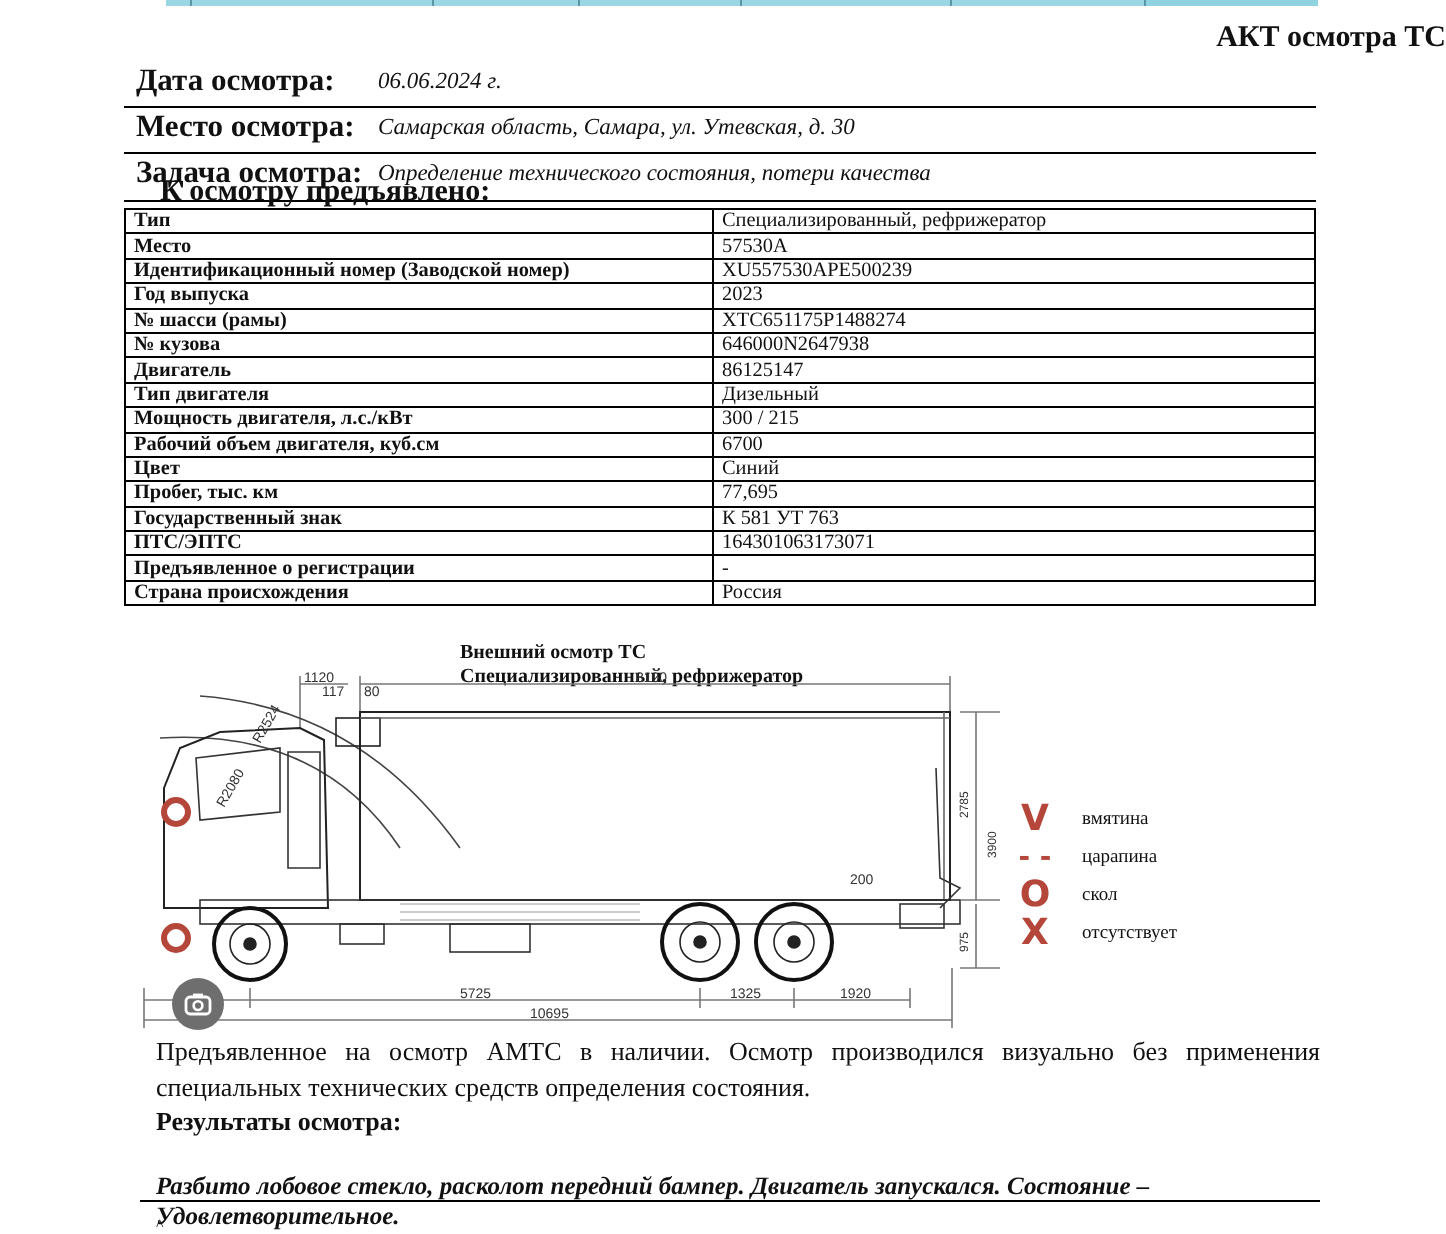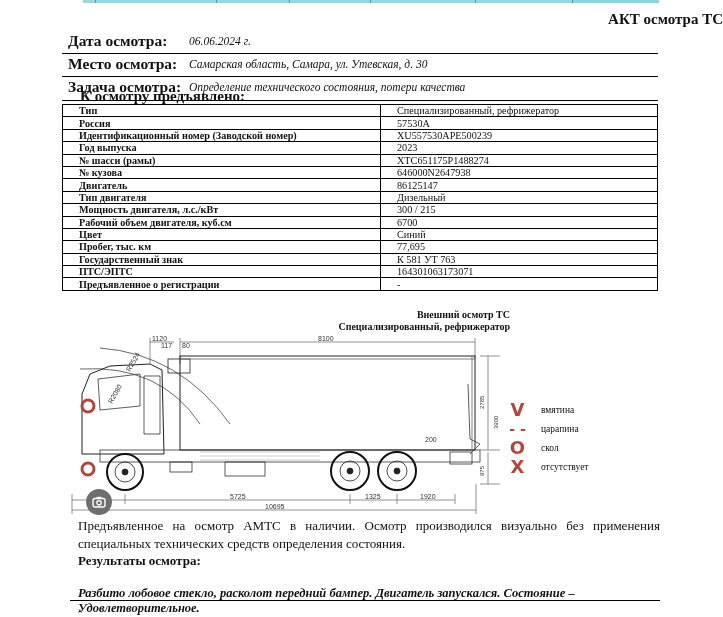--- a/index.html
+++ b/index.html
@@ -6,23 +6,23 @@
   body { width:723px; height:617px; background:#ffffff; position:relative; overflow:hidden;
          font-family:"Liberation Serif", "DejaVu Serif", serif; color:#111; }
   .topstrip { position:absolute; left:83px; top:0; width:576px; height:3px; background:#8fd2e0; display:flex; }
   .topstrip span { height:3px; border-right:1px solid #5b96a8; background:#9ad6e4; }
   .doc-title { position:absolute; left:0; width:723px; top:11px; text-align:right; font-weight:bold; font-size:15px; }
   .hdr-row { position:absolute; left:62px; width:596px; height:22px; border-bottom:1.3px solid #000;text-align:right; }
   .hdr-row .lbl { position:absolute; left:6px; top:1px; font-weight:bold; font-size:15.5px; }
   .hdr-row .val { position:absolute; left:127px; top:4px; font-style:italic; font-size:11.5px; }
   .section-title { position:absolute; left:80px; top:88px; font-weight:bold; font-size:15px; }
   table.spec { position:absolute; left:62px; top:104px; width:596px; border-collapse:collapse; font-size:10.2px; }
-  table.spec td { border:1px solid #000; height:11.4px; padding:0 16px; line-height:11px; white-space:nowrap; }
+  table.spec td { border:1px solid #000; height:11.4px; padding:0 4px; line-height:11px; white-space:nowrap; }
   table.spec td.k { width:285px; font-weight:bold; }
-  .diag-title { position:absolute; left:230px; width:280px; top:309px; text-align:right; font-weight:bold; font-size:10px; line-height:12px; }
+  .diag-title { position:absolute; left:230px; width:280px; top:321px; text-align:left; font-weight:bold; font-size:10px; line-height:12px; }
   .truck { position:absolute; left:70px; top:334px; }
   .legend { position:absolute; left:505px; top:400px; }
   .legend .item { display:flex; align-items:center; height:19px; }
   .legend .mark { width:25px; font-family:"DejaVu Sans", sans-serif; font-weight:bold; color:#b5473a; font-size:18px; text-align:center; }
   .legend .txt { margin-left:11px; font-size:9.5px; }
   .para { position:absolute; left:78px; width:582px; top:517px; font-size:13px; line-height:18px; text-align:justify; text-align-last:left; }
   .res-title { position:absolute; left:78px; top:553px; font-weight:bold; font-size:13px; }
   .res-text { position:absolute; left:78px; top:570px; width:560px; font-weight:bold; font-style:italic; font-size:12.5px; line-height:15px;margin-top:16px; }
   .res-line { position:absolute; left:70px; top:600px; width:590px; height:1.3px; background:#000; }
   .caret { position:absolute; left:78px; top:608px; font-size:8px; }
@@ -57,21 +57,21 @@
 
 <div class="section-title" style="top:88px">К осмотру предъявлено:</div>
 
 <table class="spec">
   <tbody id="spec-body">
       <tr>
         <td class="k">Тип</td>
         <td>Специализированный, рефрижератор</td>
       </tr>
       <tr>
-        <td class="k">Россия</td>
+        <td class="k">Место</td>
         <td>57530A</td>
       </tr>
       <tr>
         <td class="k">Идентификационный номер (Заводской номер)</td>
         <td>XU557530APE500239</td>
       </tr>
       <tr>
         <td class="k">Год выпуска</td>
         <td>2023</td>
       </tr>
@@ -111,20 +111,24 @@
         <td class="k">Государственный знак</td>
         <td>К 581 УТ 763</td>
       </tr>
       <tr>
         <td class="k">ПТС/ЭПТС</td>
         <td>164301063173071</td>
       </tr>
       <tr>
         <td class="k">Предъявленное о регистрации</td>
         <td>-</td>
+      </tr>
+      <tr>
+        <td class="k">Страна происхождения</td>
+        <td>Россия</td>
       </tr>
     </tbody>
 </table>
 
 <div class="diag-title">
   <div>Внешний осмотр ТС</div>
   <div>Специализированный, рефрижератор</div>
 </div>
 
 <svg class="truck" width="430" height="180" viewBox="0 0 430 180" font-family="Liberation Sans, sans-serif" font-size="7" fill="none" stroke="#222" stroke-width="0.8">

